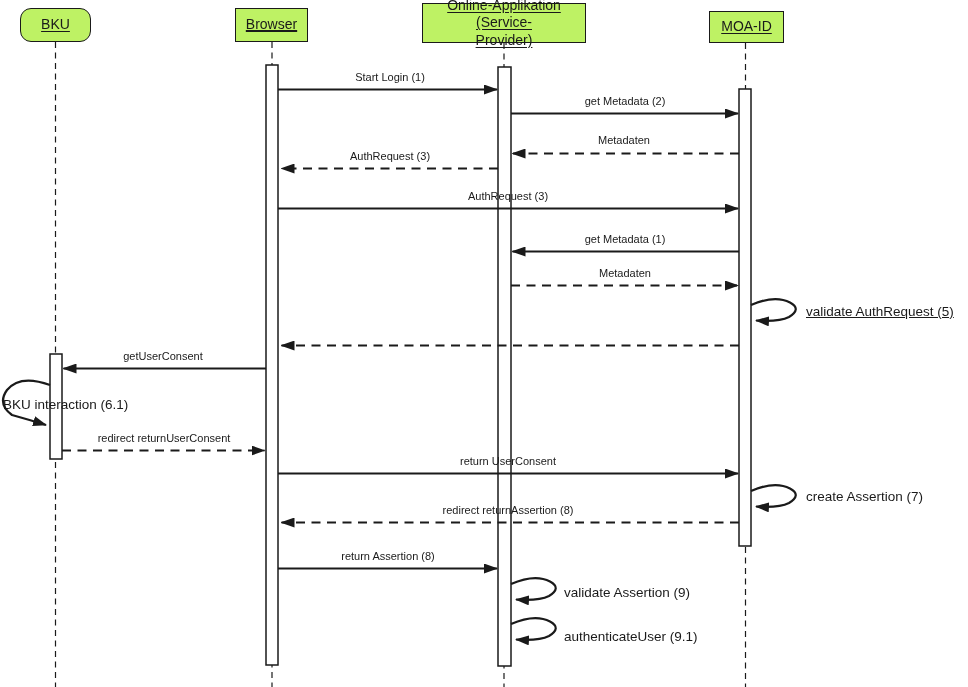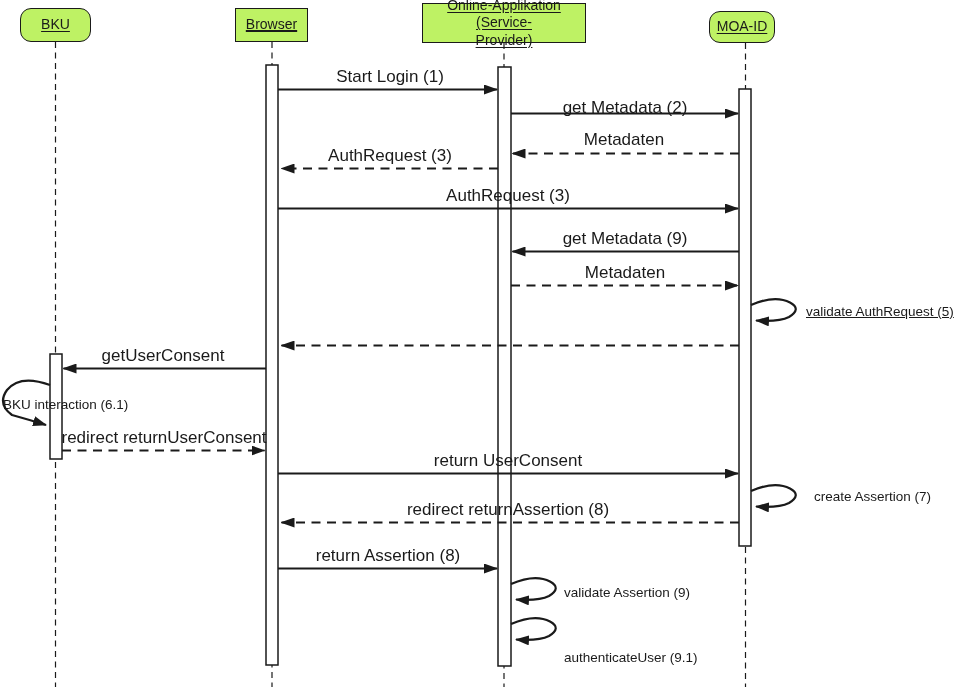--- a/index.html
+++ b/index.html
@@ -23,21 +23,21 @@
     justify-content: center;
     text-align: center;
     font-size: 14px;
     line-height: 1.25;
     z-index: 3;
   }
   .actor-box .u { text-decoration: underline; text-underline-offset: 2px; }
   .mlabel {
     position: absolute;
     white-space: nowrap;
-    font-size: 17px;
+    font-size: 11px;
     line-height: 18px;
     height: 18px;
     transform: translateX(-50%);
     z-index: 4;
     background: transparent;
   }
   .slabel {
     position: absolute;
     white-space: nowrap;
     font-size: 13.5px;
@@ -92,35 +92,35 @@
   <div class="actor-box" style="left:20px; top:8px; width:71px; height:34px;border-radius:11px;">
     <span class="u">BKU</span>
   </div>
   <div class="actor-box" style="left:235px; top:8px; width:73px; height:34px;text-decoration:underline;">
     <span class="u">Browser</span>
   </div>
   <div class="actor-box" style="left:422px; top:3px; width:164px; height:40px; flex-direction:column;">
     <span class="u">Online-Applikation (Service-</span>
     <span class="u">Provider)</span>
   </div>
-  <div class="actor-box" style="left:709px; top:11px; width:66px; height:32px;border-radius:11px;">
+  <div class="actor-box" style="left:709px; top:11px; width:75px; height:32px;">
     <span class="u">MOA-ID</span>
   </div>
 
   <div class="mlabel" style="left:390px; top:68px;">Start Login (1)</div>
-  <div class="mlabel" style="left:625px; top:92px;margin-top:7px;">get Metadata (2)</div>
+  <div class="mlabel" style="left:625px; top:92px;">get Metadata (2)</div>
   <div class="mlabel" style="left:624px; top:131px;">Metadaten</div>
   <div class="mlabel" style="left:390px; top:147px;">AuthRequest (3)</div>
   <div class="mlabel" style="left:508px; top:187px;">AuthRequest (3)</div>
-  <div class="mlabel" style="left:625px; top:230px;">get Metadata (9)</div>
+  <div class="mlabel" style="left:625px; top:230px;">get Metadata (1)</div>
   <div class="mlabel" style="left:625px; top:264px;">Metadaten</div>
   <div class="slabel" style="left:806px; top:303px;text-decoration:underline;">validate AuthRequest (5)</div>
   <div class="mlabel" style="left:163px; top:347px;">getUserConsent</div>
   <div class="slabel" style="left:3px; top:396px;">BKU interaction (6.1)</div>
   <div class="mlabel" style="left:164px; top:429px;">redirect returnUserConsent</div>
   <div class="mlabel" style="left:508px; top:452px;">return UserConsent</div>
-  <div class="slabel" style="left:806px; top:488px;margin-left:8px;">create Assertion (7)</div>
+  <div class="slabel" style="left:806px; top:488px;">create Assertion (7)</div>
   <div class="mlabel" style="left:508px; top:501px;">redirect returnAssertion (8)</div>
   <div class="mlabel" style="left:388px; top:547px;">return Assertion (8)</div>
   <div class="slabel" style="left:564px; top:584px;">validate Assertion (9)</div>
-  <div class="slabel" style="left:564px; top:649px;">authenticateUser (9.1)</div>
+  <div class="slabel" style="left:564px; top:628px;">authenticateUser (9.1)</div>
 
 </div>
 
 </body></html>

